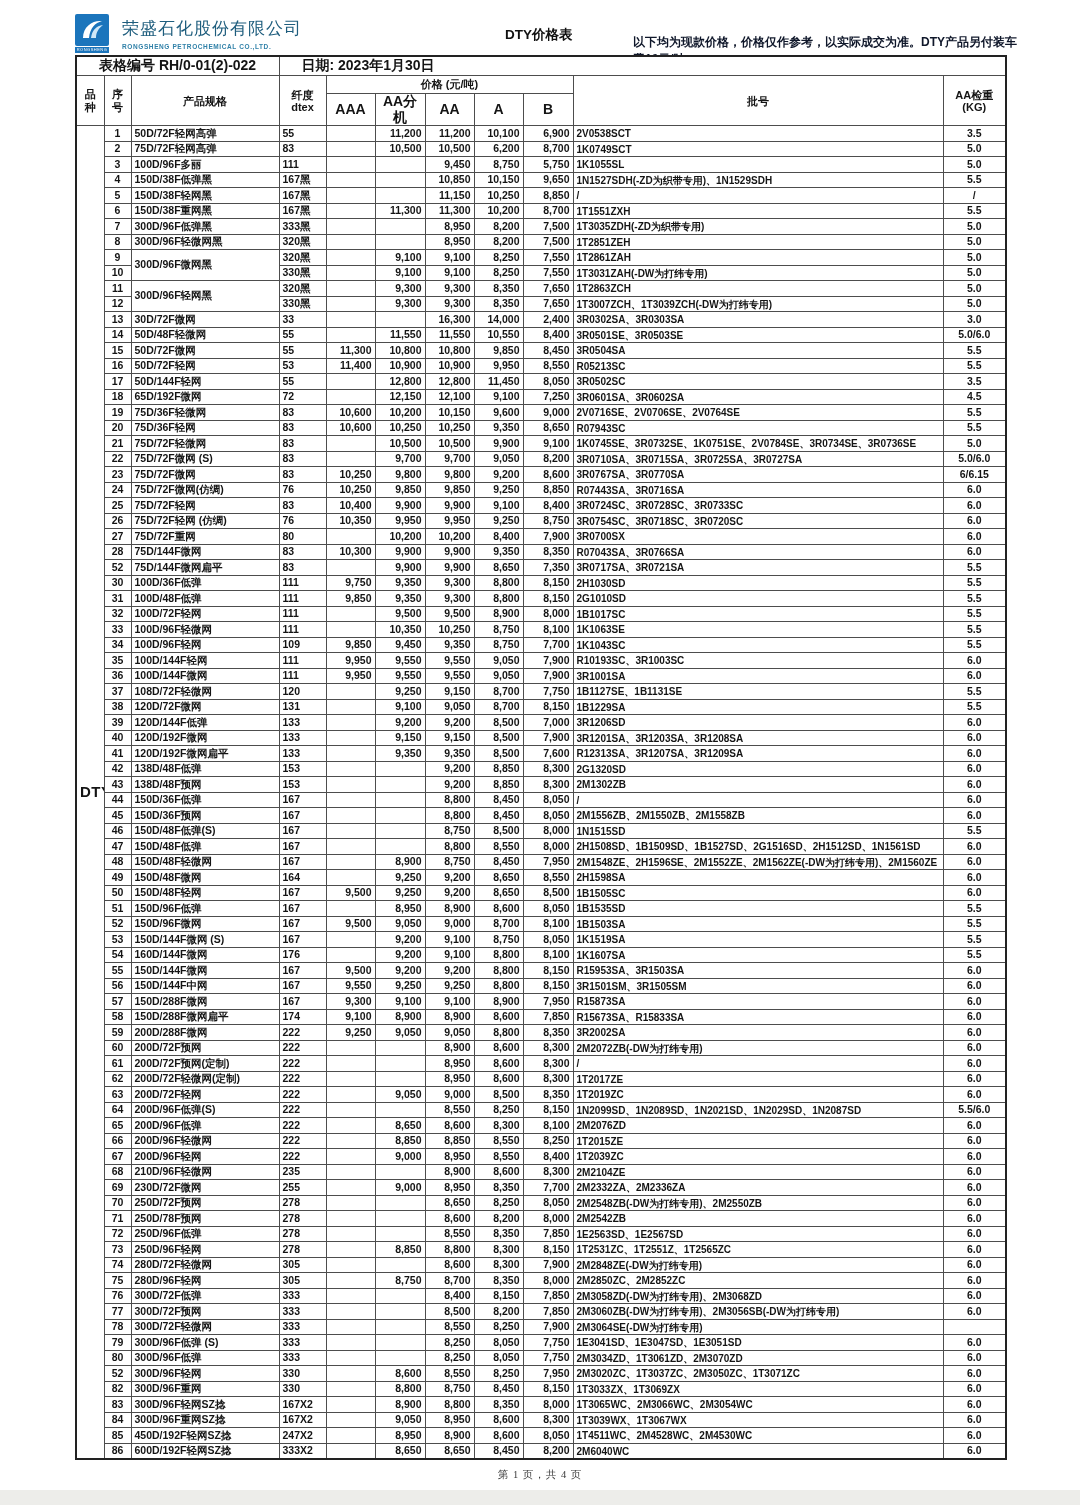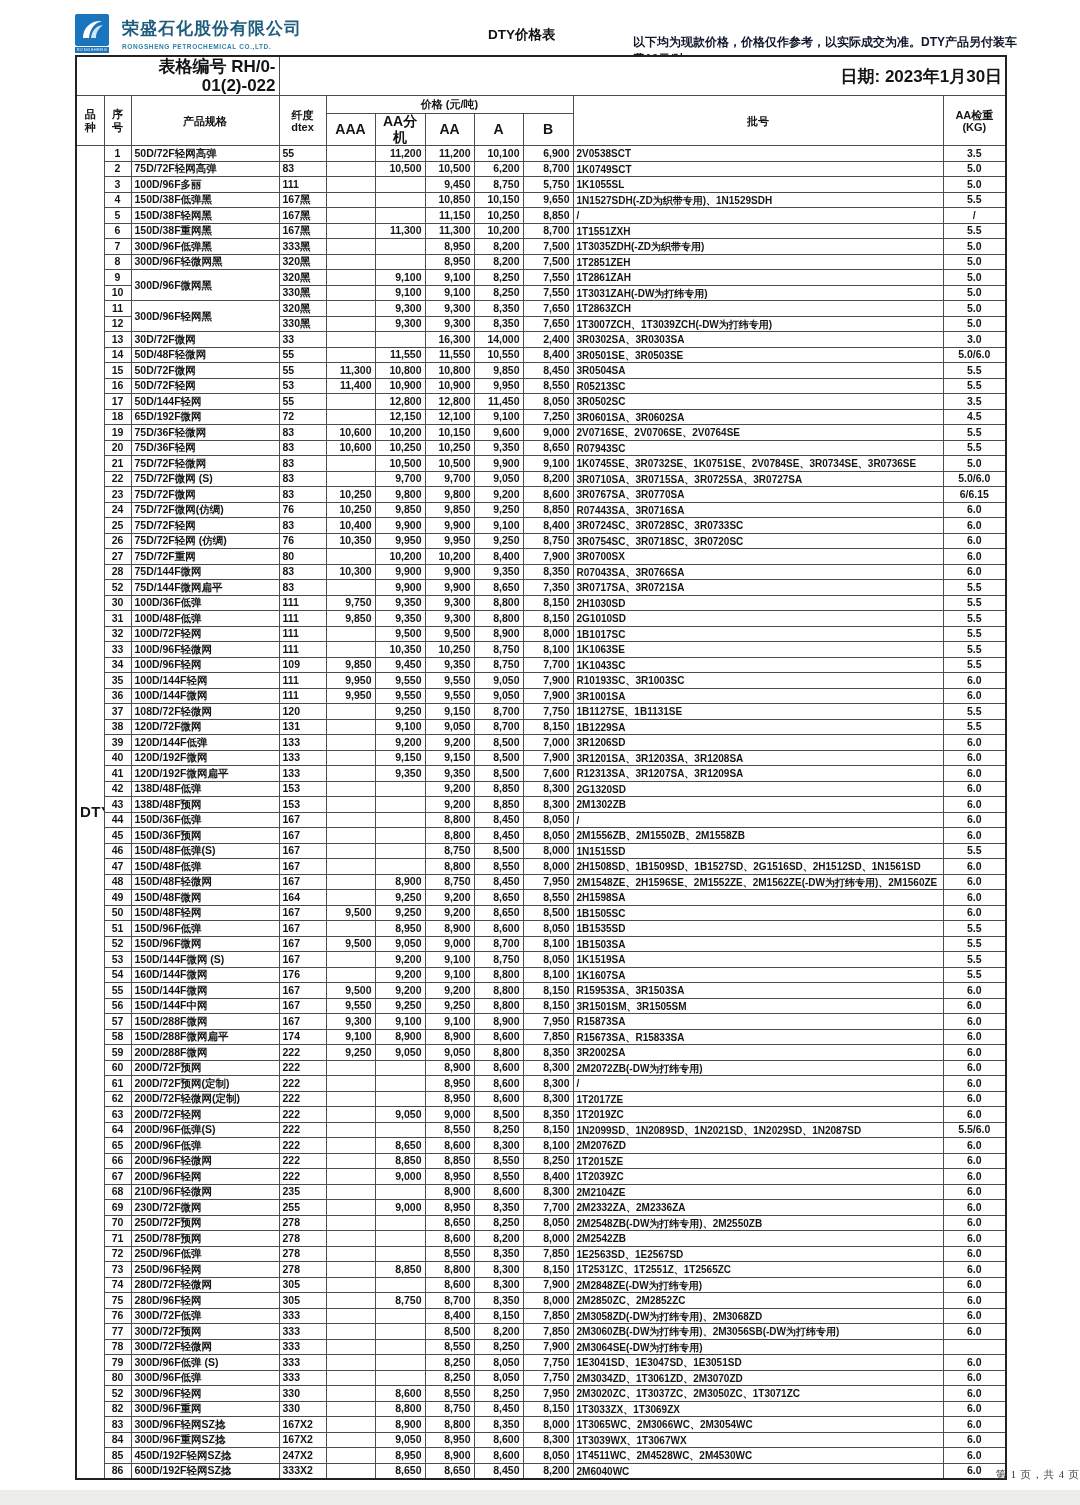--- a/index.html
+++ b/index.html
@@ -10,51 +10,51 @@
     position:relative;overflow:hidden;
     color:#141414;
   }
   
   .brand{position:absolute;left:75px;top:14px;display:flex;align-items:flex-start;}
   .logo-box{width:38px;height:40px;position:relative;margin-right:9px;}
   .logo-square{width:34px;height:32px;background:var(--logo-blue,#1b75bc);border-radius:2px;position:relative;overflow:hidden;}
   .logo-strip{width:34px;height:6px;margin-top:1px;background:var(--logo-blue,#1b75bc);color:#fff;
     font-size:4px;line-height:6px;text-align:center;letter-spacing:.5px;overflow:hidden;}
   .brand-text{padding-top:3px;}
-  .brand-cn{font-size:17px;font-weight:bold;color:var(--company-cn-color,#1e5d7d);letter-spacing:1px;}
+  .brand-cn{font-size:17px;font-weight:normal;color:var(--company-cn-color,#1e5d7d);letter-spacing:1px;}
   .brand-en{font-size:6.5px;font-weight:bold;color:var(--company-en-color,#2f80a8);letter-spacing:.6px;margin-top:3px;}
-  .doc-title{position:absolute;left:468px;top:26px;font-size:13.5px;font-weight:bold;color:#111;padding-left:20px;}
+  .doc-title{position:absolute;left:485px;top:26px;font-size:13.5px;font-weight:bold;color:#111;padding-left:20px;}
   .doc-note{position:absolute;left:633px;top:34px;width:390px;font-size:12px;font-weight:bold;color:#0f172a;}
   
   table.price{
     position:absolute;left:75px;top:55px;width:930px;
     border-collapse:collapse;table-layout:fixed;
     border:2px solid #222;
   }
   table.price th, table.price td{
     border:1px solid #4d4d4d;
     font-weight:bold;color:#141414;
     padding:0 3px;overflow:hidden;
     line-height:1.12;
   }
-  tr.meta-row th{height:18px;font-size:17px;text-align:right;padding-left:8px;}
+  tr.meta-row th{height:18px;font-size:14px;text-align:left;padding-left:22px;}
   thead th{font-size:11px;text-align:center;background:#fff;}
   tr.group-row th{height:17px;}
   tr.sub-row th{height:16px;font-size:14px;}
   .two-line div{line-height:1.1;}
   tbody td{height:14.5px;font-size:10.5px;}
   td.tc{text-align:center;}
   td.tl{text-align:left;}
   td.trr{text-align:right;padding-right:4px;}
   td.batch{font-size:10px;padding-left:4px;line-height:1.25;}
   td.cat{font-size:15px;text-align:center;letter-spacing:.5px;}
   
   .page-footer{
     position:absolute;left:0;top:1468px;width:100%;
-    text-align:right;font-family:"Liberation Serif", serif;
+    text-align:center;font-family:"Liberation Serif", serif;
     font-size:10.5px;color:#3a3a3a;letter-spacing:1px;
   }
   .bottom-band{position:absolute;left:0;top:1490px;width:100%;height:15px;background:#ededea;}
 </style>
 </head>
 <body style="--logo-blue: #1b75bc; --company-cn-color: #1e5d7d; --company-en-color: #2f80a8;">
 
 <div class="brand">
   <div class="logo-box">
     <div class="logo-square">

